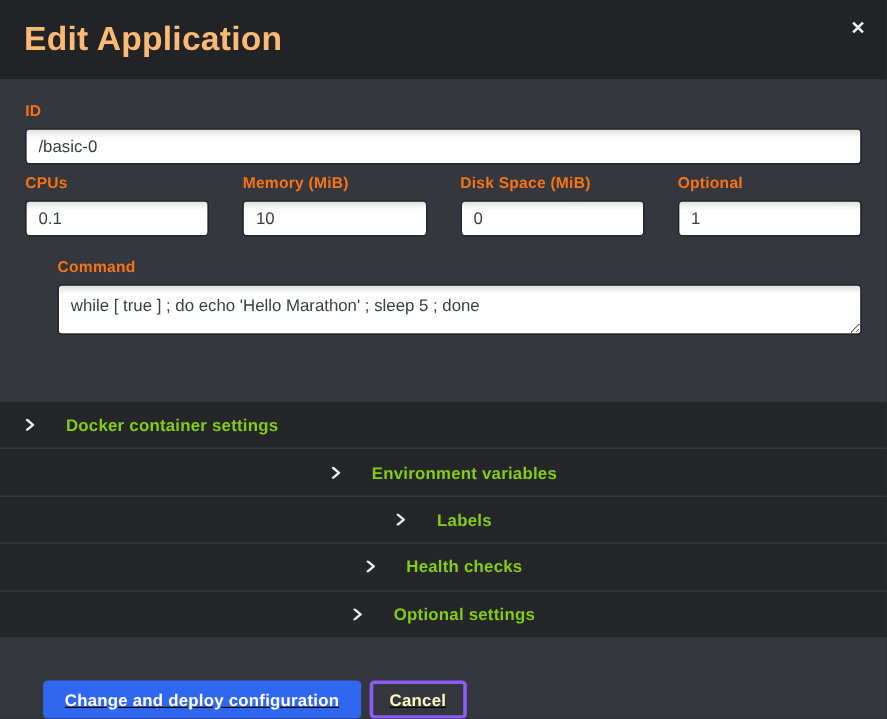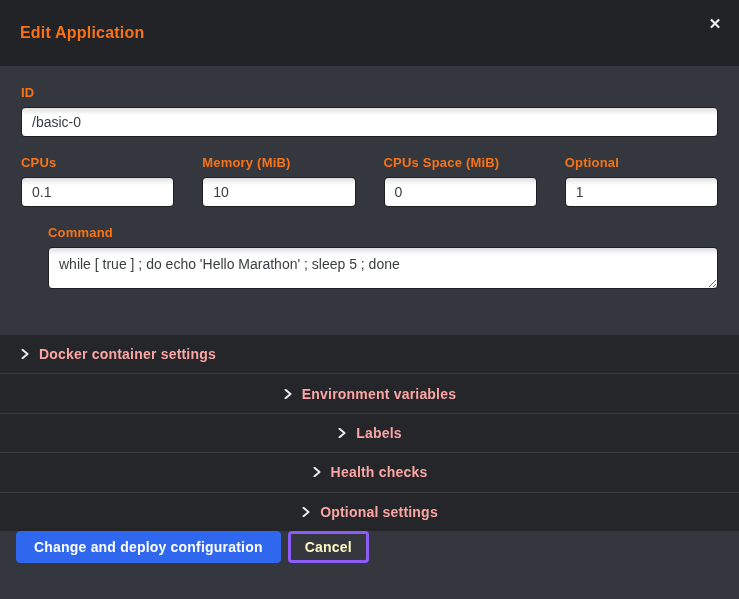--- a/index.html
+++ b/index.html
@@ -19,22 +19,22 @@
   .modal-header {
     height: 66px;
     flex: 0 0 66px;
     background: #222327;
     display: flex;
     align-items: center;
     padding: 0 20px;
     position: relative;
   }
   .modal-title {
-    color: #f97316;
-    font-size: 16px;
+    color: #fdba74;
+    font-size: 28px;
     font-weight: 700;
     letter-spacing: 0.2px;
     text-align: right;
   }
   .close-btn {
     position: absolute;
     top: 12px;
     right: 12px;
     width: 24px;
     height: 24px;
@@ -73,21 +73,21 @@
     color: #3a3d42;
     font-family: "Liberation Sans", sans-serif;
     font-size: 14px;
     padding: 0 10px;
     outline: none;
   }
   .field-row {
     display: grid;
     grid-template-columns: repeat(4, 1fr);
     column-gap: 28px;
-    margin-top: 18px;
+    margin-top: 8px;
   }
   .command-group { margin-top: 18px; padding-left: 27px; }
   .command-textarea {
     width: 100%;
     height: 42px;
     border: 1px solid #1e2023;
     border-radius: 4px;
     background: linear-gradient(to bottom, #dfdfdf 0px, #ffffff 7px);
     color: #3a3d42;
     font-family: "Liberation Sans", sans-serif;
@@ -121,34 +121,36 @@
   .accordion-row + .accordion-row { border-top: 1px solid #393c42; justify-content: center; }
   .chevron {
     width: 10px;
     height: 10px;
     margin-right: 9px;
     flex: 0 0 auto;
     display: inline-block;
   }
   .chevron svg { display: block; }
   .accordion-label {
-    color: #fca5a5;
-    font-size: 14px;
-    font-weight: 700;
-    letter-spacing: 0.2px;
+    color: #84cc16;
+    font-size: 14px;
+    font-weight: 700;
+    letter-spacing: 0.2px;
+    margin-left: 16px;
   }
 
   
   .modal-footer {
     flex: 0 0 68px;
     height: 68px;
     background: #34373d;
     display: flex;
-    align-items: flex-start;
-    padding: 0 16px;
+    align-items: flex-end;
+    padding: 0 36px;
+    text-decoration: underline;
   }
   .btn {
     height: 32px;
     border-radius: 4px;
     font-family: "Liberation Sans", sans-serif;
     font-size: 14px;
     font-weight: 700;
     letter-spacing: 0.2px;
     cursor: pointer;
     display: inline-flex;
@@ -188,21 +190,21 @@
     <div class="field-row">
       <div class="field-group">
         <label class="field-label">CPUs</label>
         <input class="text-input" type="text" value="0.1" style="">
       </div>
       <div class="field-group">
         <label class="field-label">Memory (MiB)</label>
         <input class="text-input" type="text" value="10" style="">
       </div>
       <div class="field-group">
-        <label class="field-label">CPUs Space (MiB)</label>
+        <label class="field-label">Disk Space (MiB)</label>
         <input class="text-input" type="text" value="0" style="">
       </div>
       <div class="field-group">
         <label class="field-label">Optional</label>
         <input class="text-input" type="text" value="1" style="">
       </div>
     </div>
 
     <div class="command-group">
       <label class="field-label">Command</label>

